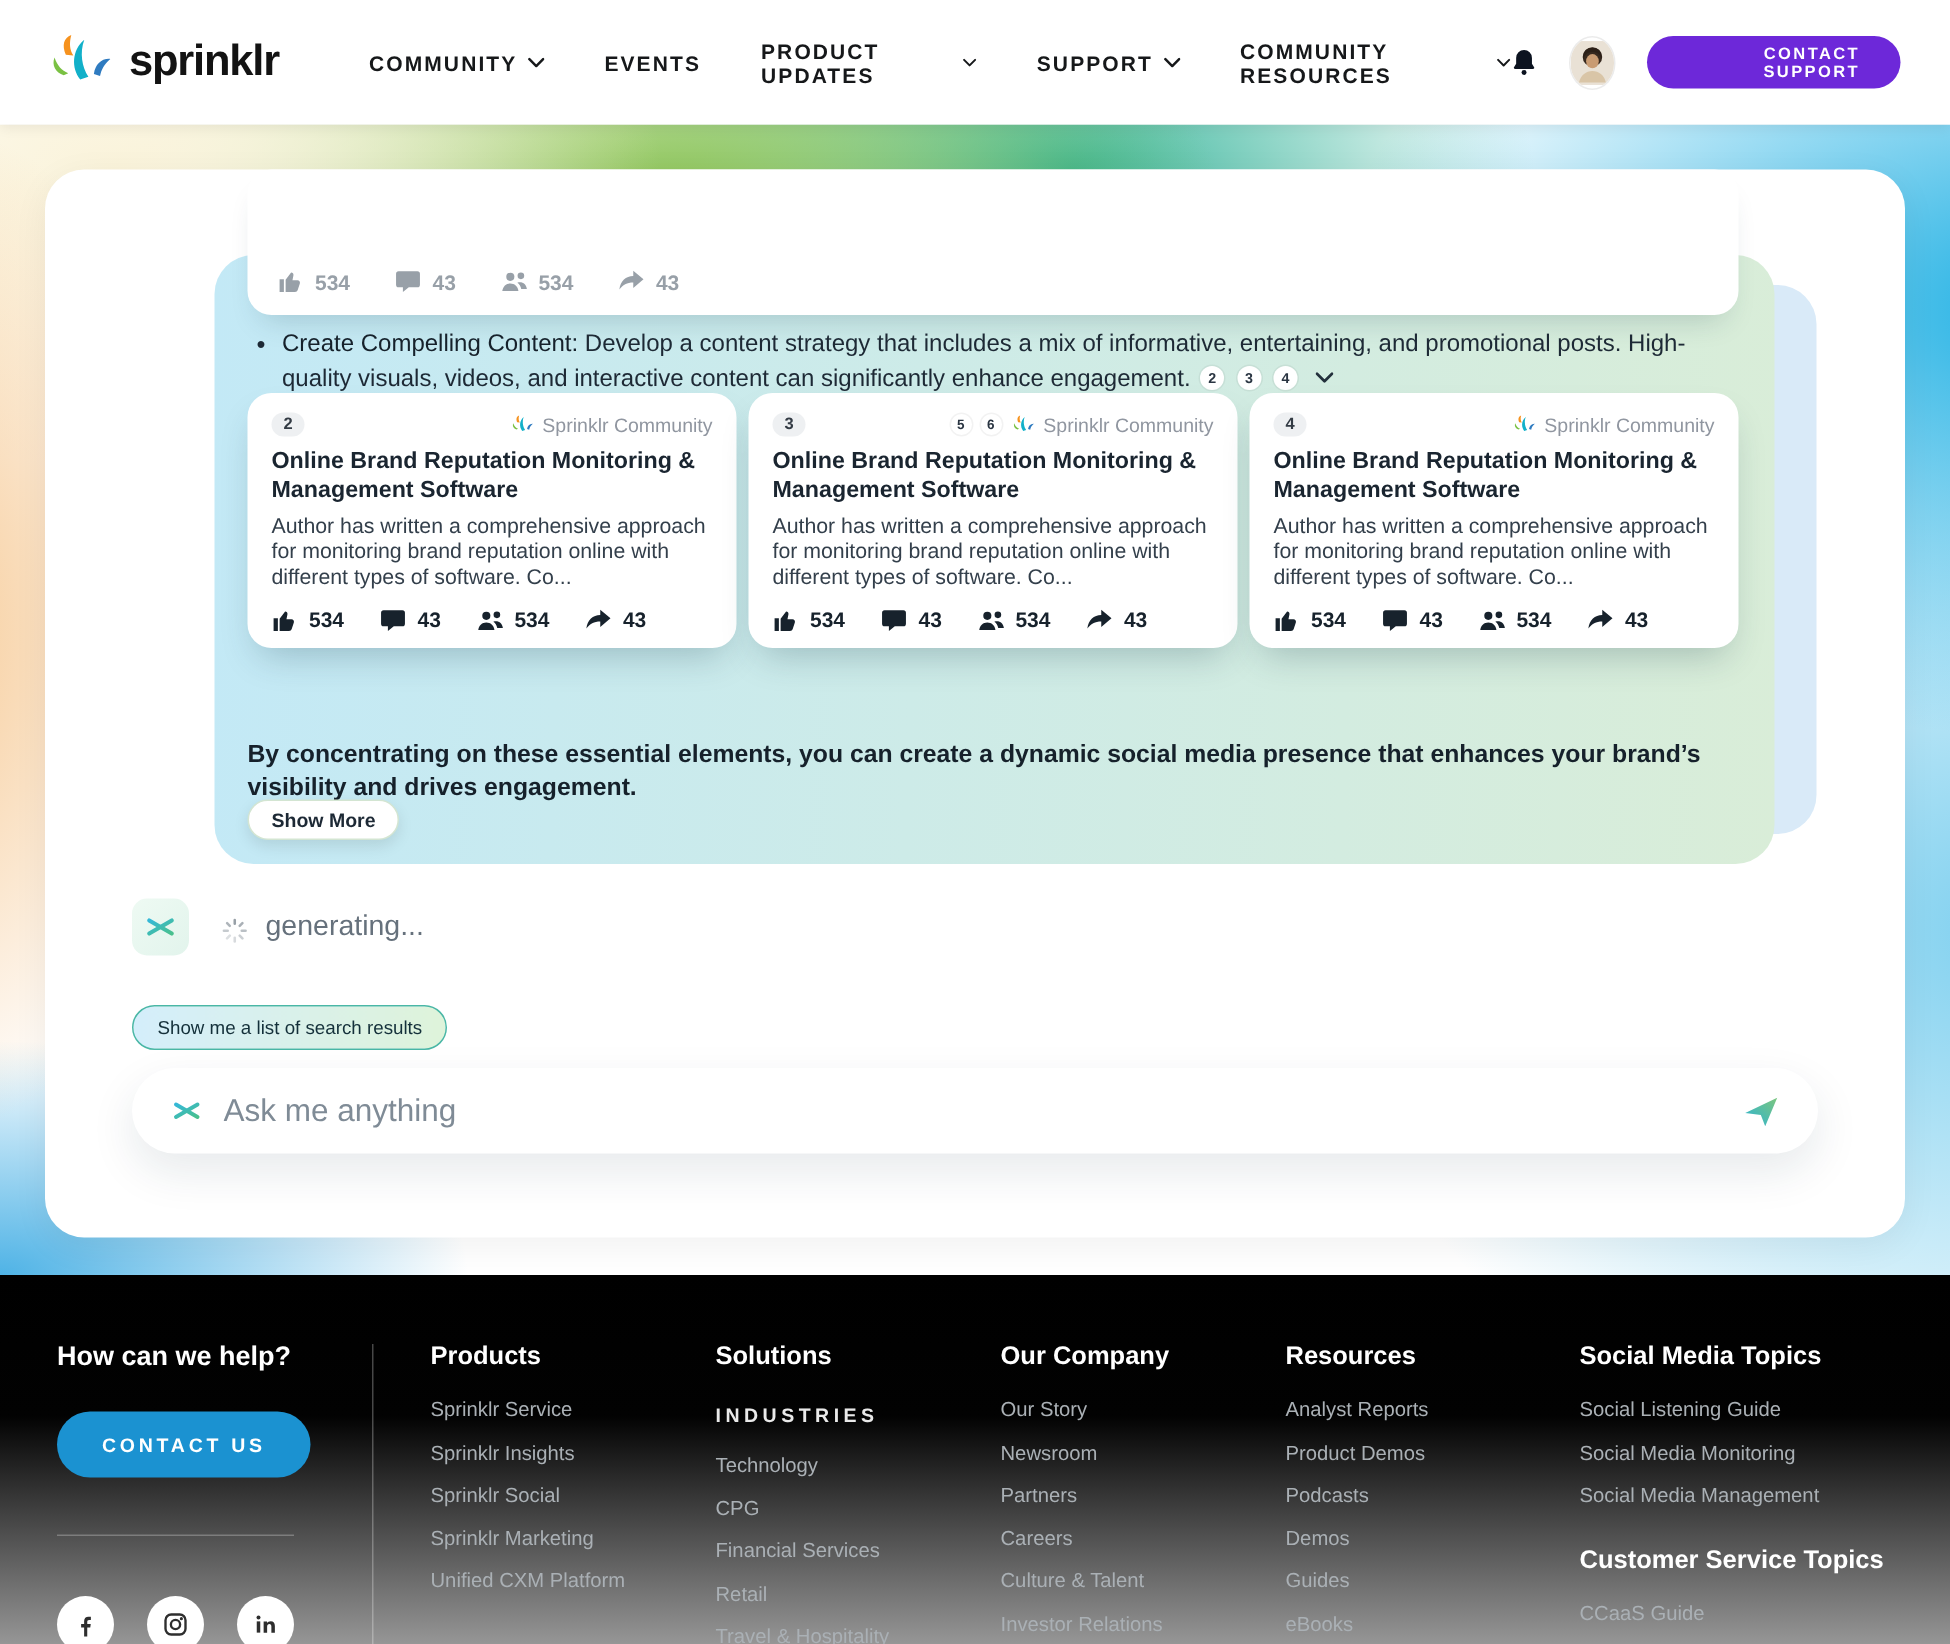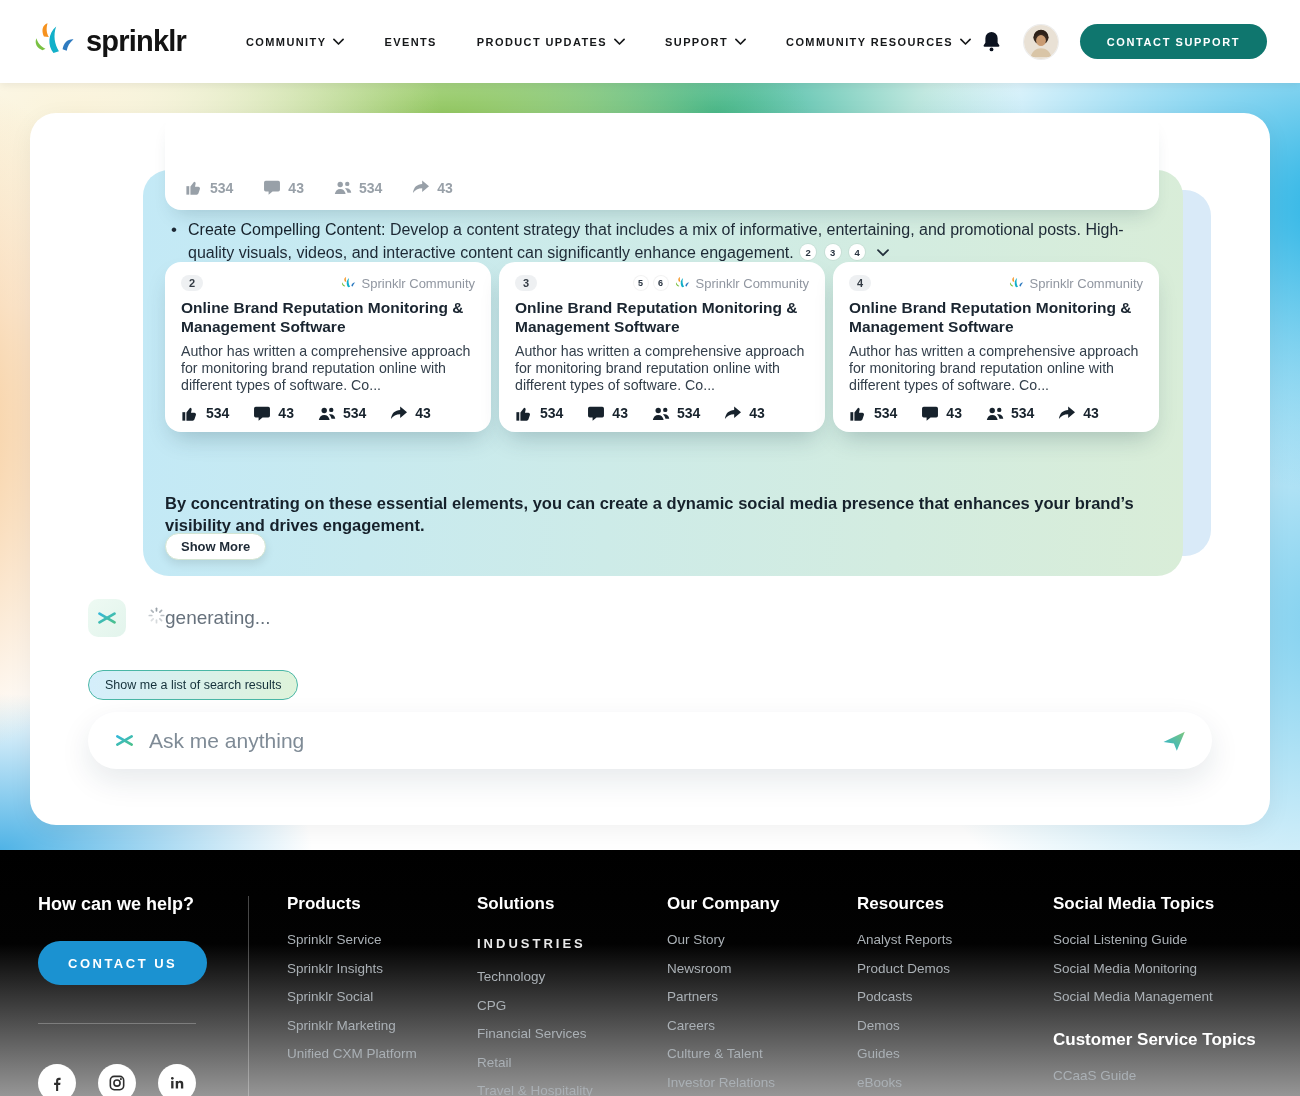--- a/index.html
+++ b/index.html
@@ -18,29 +18,29 @@
       radial-gradient(520px 260px at 0% 100%, #4fb3e6 0%, rgba(79,179,230,0) 60%),
       #ffffff; }
 
   
   .navbar { position:absolute; left:0; top:0; width:1300px; height:83px; background:#fff;
     display:flex; align-items:center; z-index:50; box-shadow:0 2px 8px rgba(0,0,0,.07); }
   .brand { display:flex; align-items:center; gap:10px; margin-left:30px; }
   .brand .logo-icon { width:46px; height:42px; }
   .brand-word { font-size:29px; font-weight:700; color:#131313; letter-spacing:-0.8px; }
   .nav-items { display:flex; align-items:center; gap:40px; margin-left:60px; }
-  .nav-item { display:flex; align-items:center; gap:7px; font-size:11px; font-weight:700;
+  .nav-item { display:flex; align-items:center; gap:7px; font-size:14px; font-weight:700;
     letter-spacing:1.4px; color:#16181a; cursor:pointer; }
   .nav-item .chev { width:11px; height:8px; display:inline-flex; color:#16181a; }
   .nav-right { margin-left:auto; display:flex; align-items:center; gap:22px; margin-right:33px; }
   .bell { width:21px; height:23px; color:#0c1320; }
   .avatar { width:34px; height:34px; border-radius:50%; overflow:hidden; box-shadow:0 0 0 1px rgba(0,0,0,.08); }
-  .btn-contact-support { background:#0f766e; color:#fff; border:none; height:35px; padding:0 27px;
+  .btn-contact-support { background:#6d28d9; color:#fff; border:none; height:35px; padding:0 27px;
     border-radius:18px; font-size:11px; font-weight:700; letter-spacing:1.6px;
-    font-family:"Liberation Sans",sans-serif; cursor:pointer; }
+    font-family:"Liberation Sans",sans-serif; cursor:pointer;text-align:right; }
 
   
   .main-card { position:absolute; left:30px; top:113px; width:1240px; height:712px;
     background:#fff; border-radius:26px; z-index:10; box-shadow:0 6px 24px rgba(0,0,0,.06); }
 
   
   .resp-wrap { position:absolute; left:113px; top:57px; width:1040px; height:406px; }
   .resp-behind { position:absolute; left:28px; top:20px; width:1040px; height:366px;
     background:#d9eaf8; border-radius:26px; }
   .resp-block { position:absolute; left:0; top:0; width:1040px; height:406px;
@@ -84,21 +84,21 @@
   .show-more { position:absolute; left:22px; top:363px; background:#fff; border:1px solid #d3e5d2;
     border-radius:14px; padding:5px 15px; font-size:13px; font-weight:600; color:#1d2935;
     font-family:"Liberation Sans",sans-serif; box-shadow:0 4px 10px rgba(0,0,0,.10); cursor:pointer; }
 
   
   .gen-row { position:absolute; left:58px; top:486px; display:flex; align-items:center; gap:22px; }
   .ai-tile { width:38px; height:38px; border-radius:10px;
     background:linear-gradient(135deg,#eefaf3,#e2f4ec); display:flex; align-items:center;
     justify-content:center; }
   .ai-tile .ast { width:22px; height:22px; }
-  .gen-label { display:flex; align-items:flex-start; font-size:19px; color:#66717c; }
+  .gen-label { display:flex; align-items:flex-end; gap:12px; font-size:19px; color:#66717c; }
   .spin { width:17px; height:17px; display:inline-flex; }
 
   
   .chip { position:absolute; left:58px; top:557px; height:30px; padding:0 16px; border-radius:15px;
     background:linear-gradient(90deg,#d4eefb,#def3da); border:1px solid #4ab7a6;
     display:inline-flex; align-items:center; font-size:12.5px; color:#14303a;
     font-family:"Liberation Sans",sans-serif; cursor:pointer; }
 
   
   .ask-bar { position:absolute; left:58px; top:599px; width:1124px; height:57px; background:#fff;

